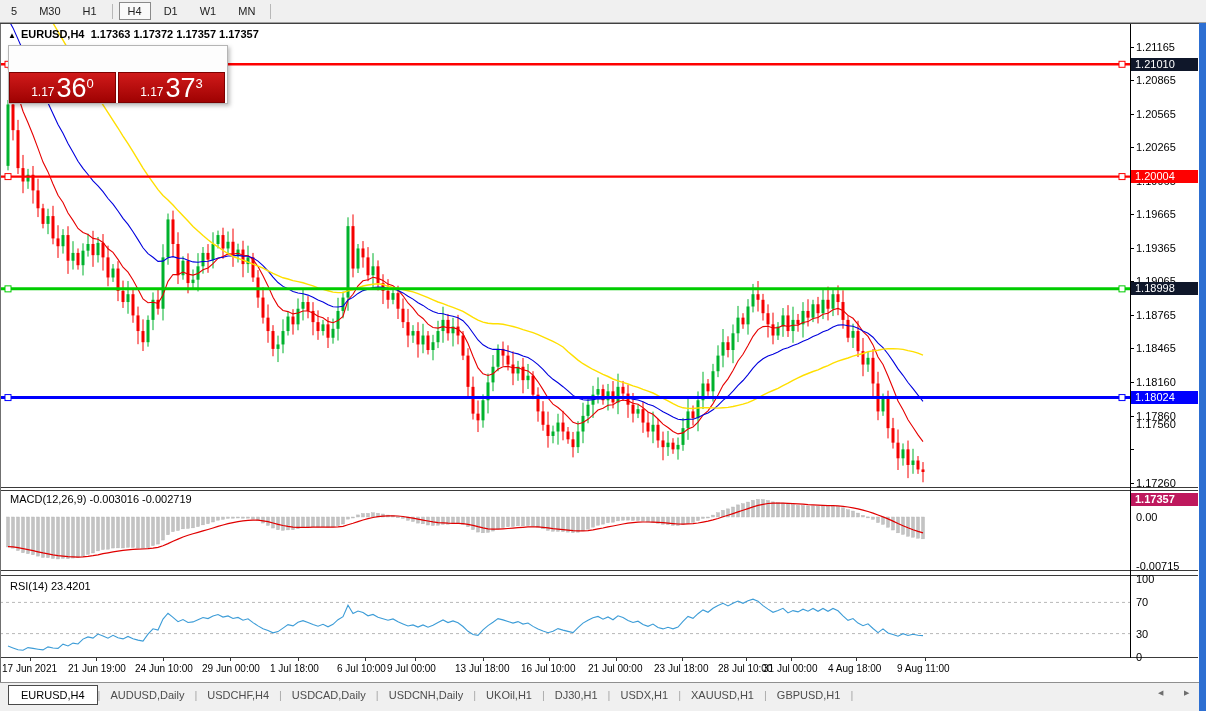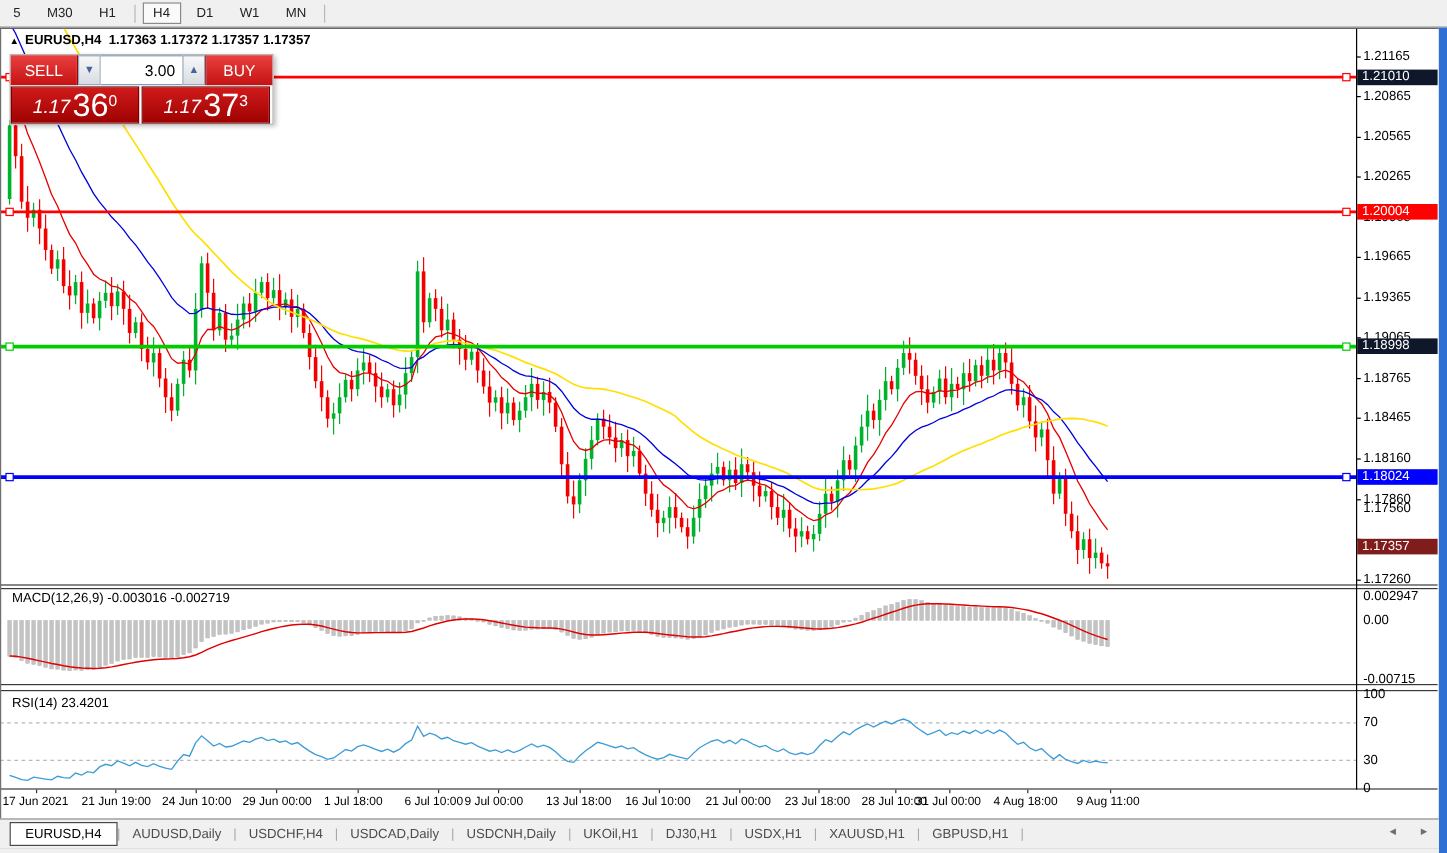--- a/index.html
+++ b/index.html
@@ -28,21 +28,21 @@
   .tp-btn{width:55px;height:25px;color:#fff;font-size:13px;text-align:center;line-height:25px;
           background:linear-gradient(#ea4040,#c41212);border-right:1px solid #9d0606;cursor:pointer;}
   .tp-btn.buy{border-left:1px solid #9d0606;border-right:none;}
   .spin{width:17px;height:23px;border:1px solid #98a8bd;background:linear-gradient(#f8f8f8,#d8dce2);
         color:#44659c;font-size:9px;text-align:center;line-height:23px;cursor:pointer;}
   .vol{flex:1;height:23px;border-top:1px solid #7f9db9;border-bottom:1px solid #7f9db9;background:#fff;
        font-size:13px;text-align:right;padding-right:6px;line-height:23px;color:#000;}
   .tp-row2{position:absolute;left:0;top:26px;width:218px;height:31px;display:flex;gap:2px;}
   .px-box{width:107px;height:31px;background:linear-gradient(#d01a1a,#9f0202);border:1px solid #7c0000;
           box-sizing:border-box;color:#fff;display:flex;align-items:flex-end;justify-content:center;padding-bottom:1px;}
-  .px-small{font-size:16px;margin-right:2px;margin-bottom:2px;font-style:italic;}
+  .px-small{font-size:12px;margin-right:2px;margin-bottom:2px;}
   .px-big{font-size:27px;line-height:25px;}
   .px-sup{font-size:13px;margin-bottom:10px;}
   
   .tick{position:absolute;left:1136px;font-size:11px;color:#000;transform:translateY(-50%);white-space:nowrap;}
   .tickdash{position:absolute;left:1130px;width:4px;height:1px;background:#000;}
   .axis-badge{position:absolute;left:1131px;width:67px;height:13px;font-size:11px;line-height:13px;
               color:#fff;padding-left:4px;box-sizing:border-box;white-space:nowrap;}
   .ind-label{position:absolute;left:10px;font-size:11px;color:#000;white-space:nowrap;}
   .time-label{position:absolute;top:663px;font-size:10px;color:#000;white-space:nowrap;}
   .time-tick{position:absolute;top:658px;width:1px;height:3px;background:#333;}
@@ -665,27 +665,20 @@
         <line x1="0" y1="633.6" x2="1130" y2="633.6" stroke="#b8b8b8" stroke-width="1" stroke-dasharray="3,3"></line>
         <polyline points="8,646.1 13,647.9 18,649.7 23,650.3 28,647.6 33,648.4 38,649.2 43,649.9 48,646.9 53,648.0 58,648.4 63,644.2 68,645.9 73,643.1 78,644.0 83,639.1 88,636.9 93,638.1 98,634.1 103,635.9 108,638.2 113,635.3 118,637.8 123,638.9 128,636.4 133,638.7 138,640.1 143,641.1 148,634.2 153,628.8 158,630.1 163,619.1 168,613.2 173,617.3 178,621.7 183,619.5 188,622.5 193,621.9 198,619.7 203,617.5 208,618.6 213,616.0 218,614.5 223,617.1 228,615.9 233,618.5 238,617.4 243,620.2 248,618.8 253,622.6 258,625.9 263,628.8 268,630.6 273,632.8 278,631.6 283,628.1 288,624.6 293,625.9 298,622.2 303,620.7 308,622.4 313,624.5 318,626.2 323,624.3 328,626.8 333,624.3 338,619.7 343,616.7 348,605.2 353,613.6 358,611.0 363,612.6 368,615.8 373,614.4 378,617.3 383,618.7 388,620.2 393,618.9 398,621.7 403,623.9 408,626.0 413,624.9 418,627.1 423,624.9 428,627.2 433,625.3 438,622.5 443,619.9 448,622.6 453,620.9 458,622.8 463,626.5 468,631.3 473,634.5 478,635.3 483,629.9 488,625.6 493,622.2 498,618.6 503,619.9 508,621.5 513,623.1 518,621.6 523,624.1 528,623.0 533,626.4 538,629.1 543,631.1 548,632.7 553,631.3 558,628.6 563,630.1 568,631.4 573,632.6 578,627.6 583,623.1 588,620.2 593,617.7 598,616.4 603,619.2 608,616.9 613,619.8 618,615.8 623,617.6 628,620.4 633,622.5 638,621.2 643,624.4 648,626.3 653,624.1 658,627.5 663,628.9 668,627.3 673,628.8 678,627.1 683,621.3 688,616.4 693,618.3 698,613.7 703,609.9 708,612.3 713,608.2 718,605.5 723,603.3 728,605.9 733,603.2 738,601.0 743,603.3 748,600.8 753,599.2 758,601.2 763,605.6 768,609.1 773,612.3 778,610.5 783,608.3 788,612.9 793,610.6 798,611.9 803,609.2 808,611.2 813,608.5 818,611.3 823,608.5 828,611.3 833,608.4 838,610.8 843,615.9 848,620.3 853,618.6 858,623.1 863,625.7 868,623.8 873,628.5 878,632.6 883,628.9 888,632.9 893,634.6 898,636.2 903,633.7 908,635.5 913,634.2 918,635.3 923,635.6" fill="none" stroke="#3c9cd7" stroke-width="1.1"></polyline>
       </g>
     </svg>
 
   <div id="chart-title">
     <span class="tri">▲</span><span>EURUSD,H4</span>&nbsp;&nbsp;<span>1.17363 1.17372 1.17357 1.17357</span>
   </div>
 
   <div id="trade-panel">
-    <div class="tp-row1">
-      <div class="tp-btn">SELL</div>
-      <div class="spin"><span>▼</span></div>
-      <div class="vol">3.00</div>
-      <div class="spin"><span>▲</span></div>
-      <div class="tp-btn buy">BUY</div>
-    </div>
     <div class="tp-row2">
       <div class="px-box">
         <span class="px-small">1.17</span>
         <span class="px-big">36</span>
         <span class="px-sup">0</span>
       </div>
       <div class="px-box">
         <span class="px-small">1.17</span>
         <span class="px-big">37</span>
         <span class="px-sup">3</span>
@@ -737,21 +730,21 @@
       <div class="tick" style="top: 517px;">0.00</div>
       <div class="tick" style="top: 565.999px;">-0.00715</div>
       <div class="tick" style="top: 579px;">100</div>
       <div class="tick" style="top: 602.4px;">70</div>
       <div class="tick" style="top: 633.6px;">30</div>
       <div class="tick" style="top: 657px;">0</div>
       <div class="axis-badge" style="top: 57.7995px; background: #0f172a;">1.21010</div>
       <div class="axis-badge" style="top: 170.079px; background: rgb(254, 1, 1);">1.20004</div>
       <div class="axis-badge" style="top: 282.359px; background: #0f172a;">1.18998</div>
       <div class="axis-badge" style="top: 391.067px; background: rgb(0, 0, 254);">1.18024</div>
-      <div class="axis-badge" style="top: 449px; background: #7f1d1d;">1.17357</div>
+      <div class="axis-badge" style="top: 493px; background: #be185d; font-weight: bold;">1.17357</div>
       <div class="time-tick" style="left: 30px;"></div>
       <div class="time-label" style="left: 2px;">17 Jun 2021</div>
       <div class="time-tick" style="left: 96px;"></div>
       <div class="time-label" style="left: 68px;">21 Jun 19:00</div>
       <div class="time-tick" style="left: 163px;"></div>
       <div class="time-label" style="left: 135px;">24 Jun 10:00</div>
       <div class="time-tick" style="left: 230px;"></div>
       <div class="time-label" style="left: 202px;">29 Jun 00:00</div>
       <div class="time-tick" style="left: 298px;"></div>
       <div class="time-label" style="left: 270px;">1 Jul 18:00</div>

